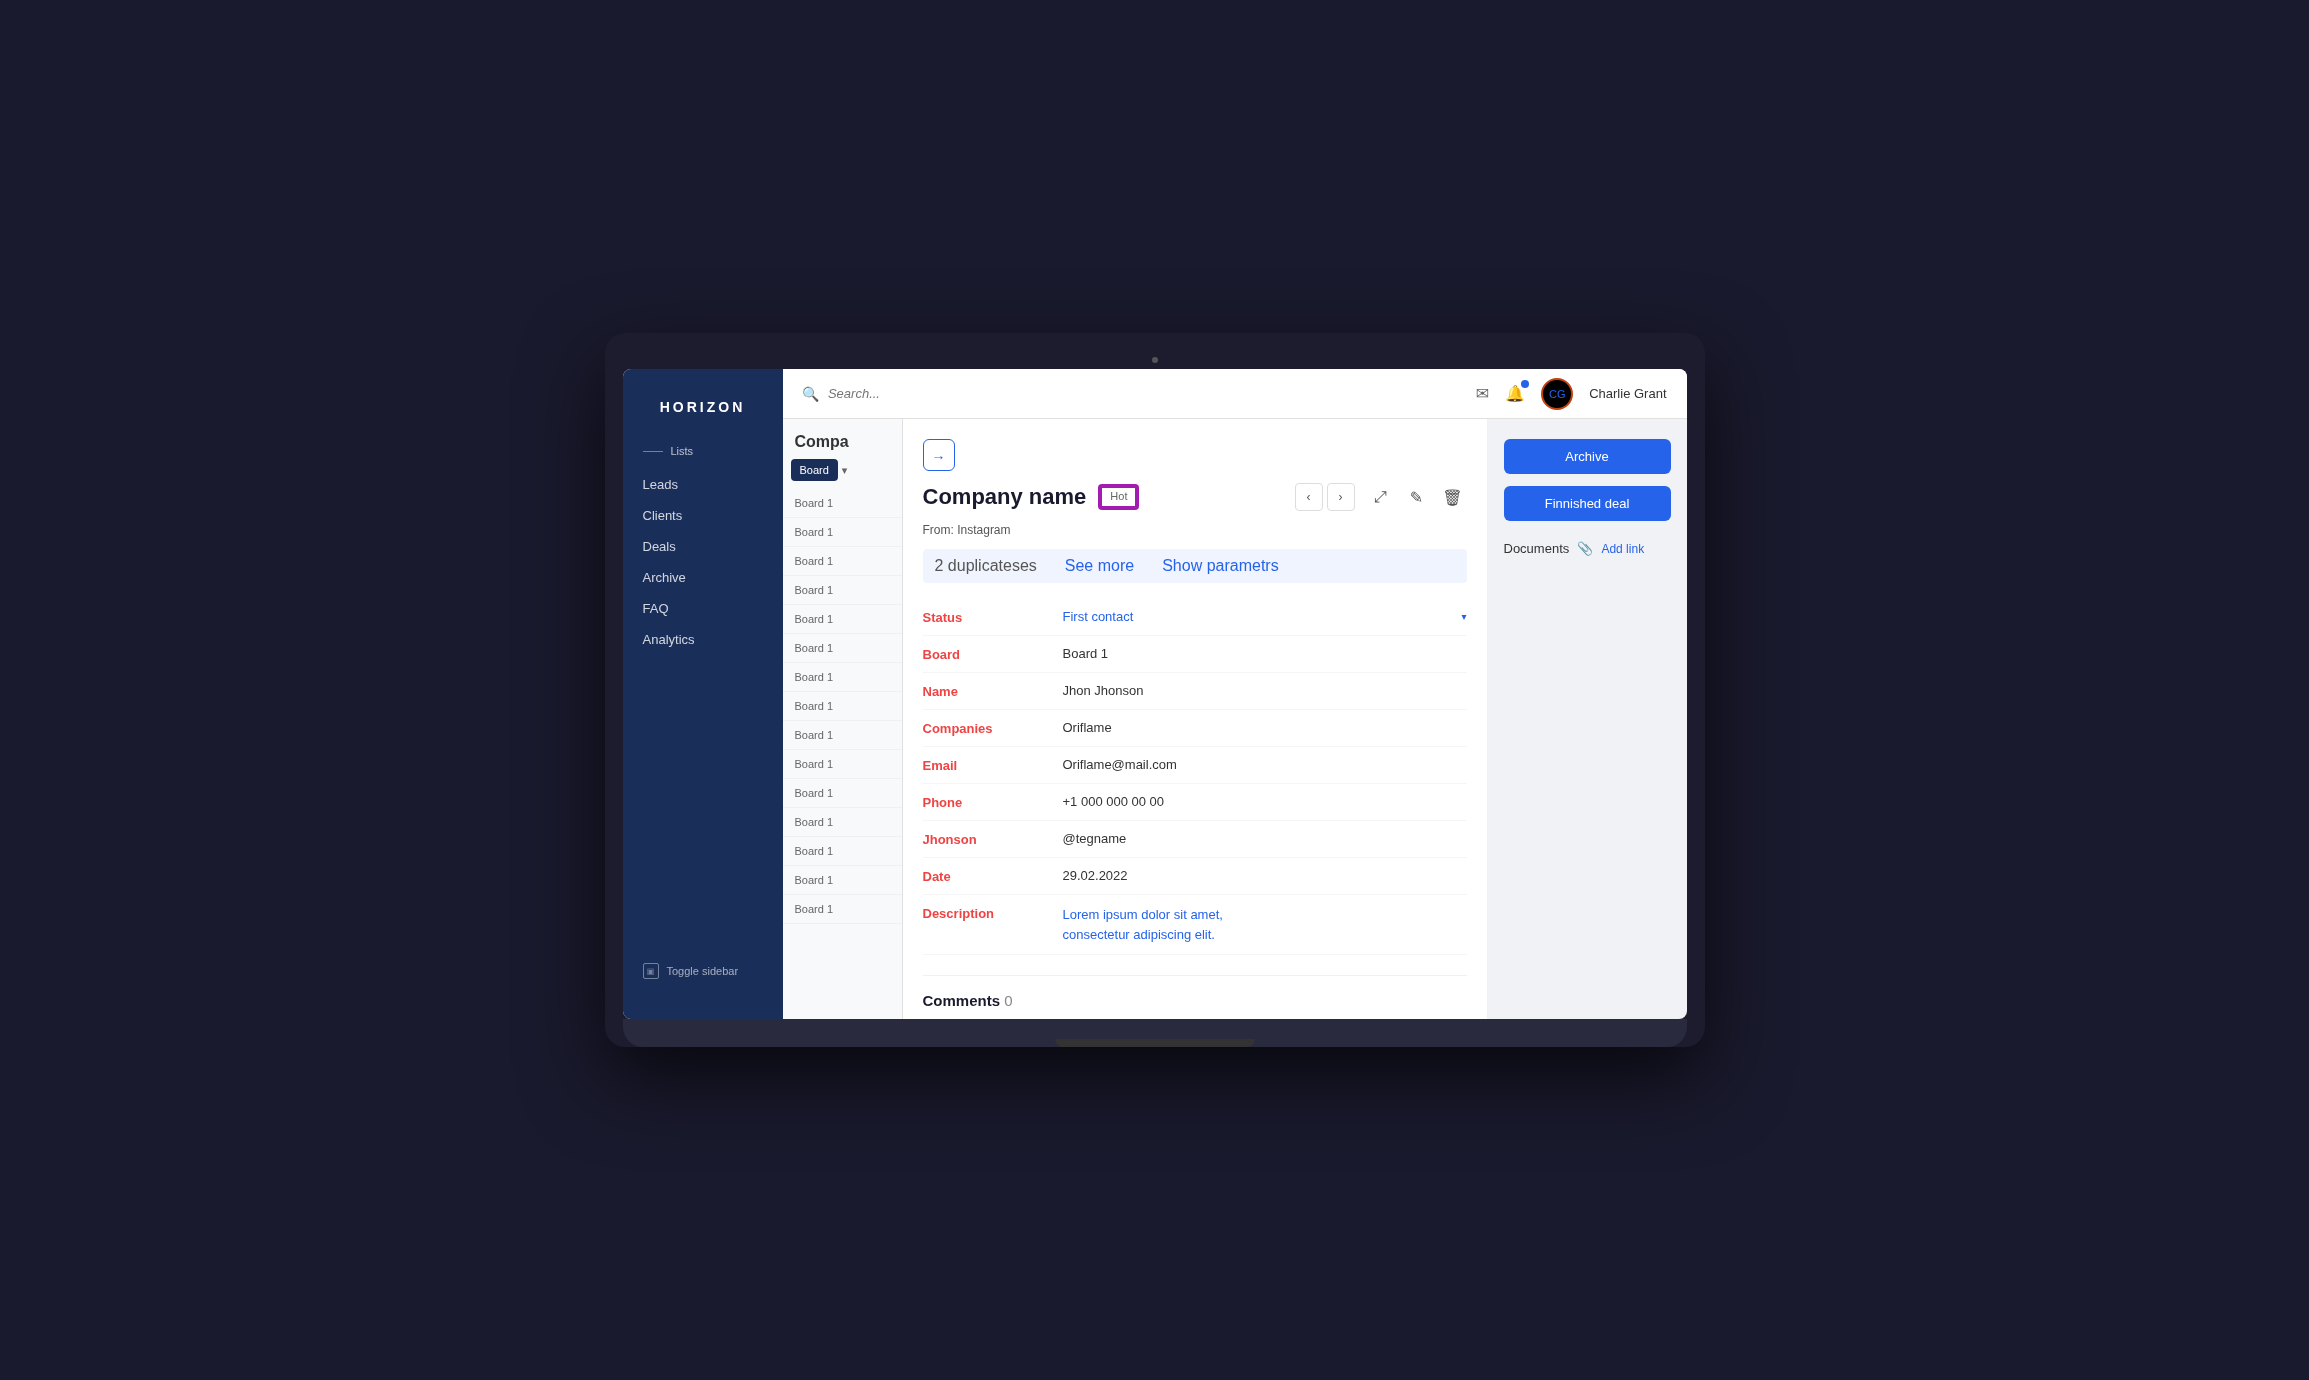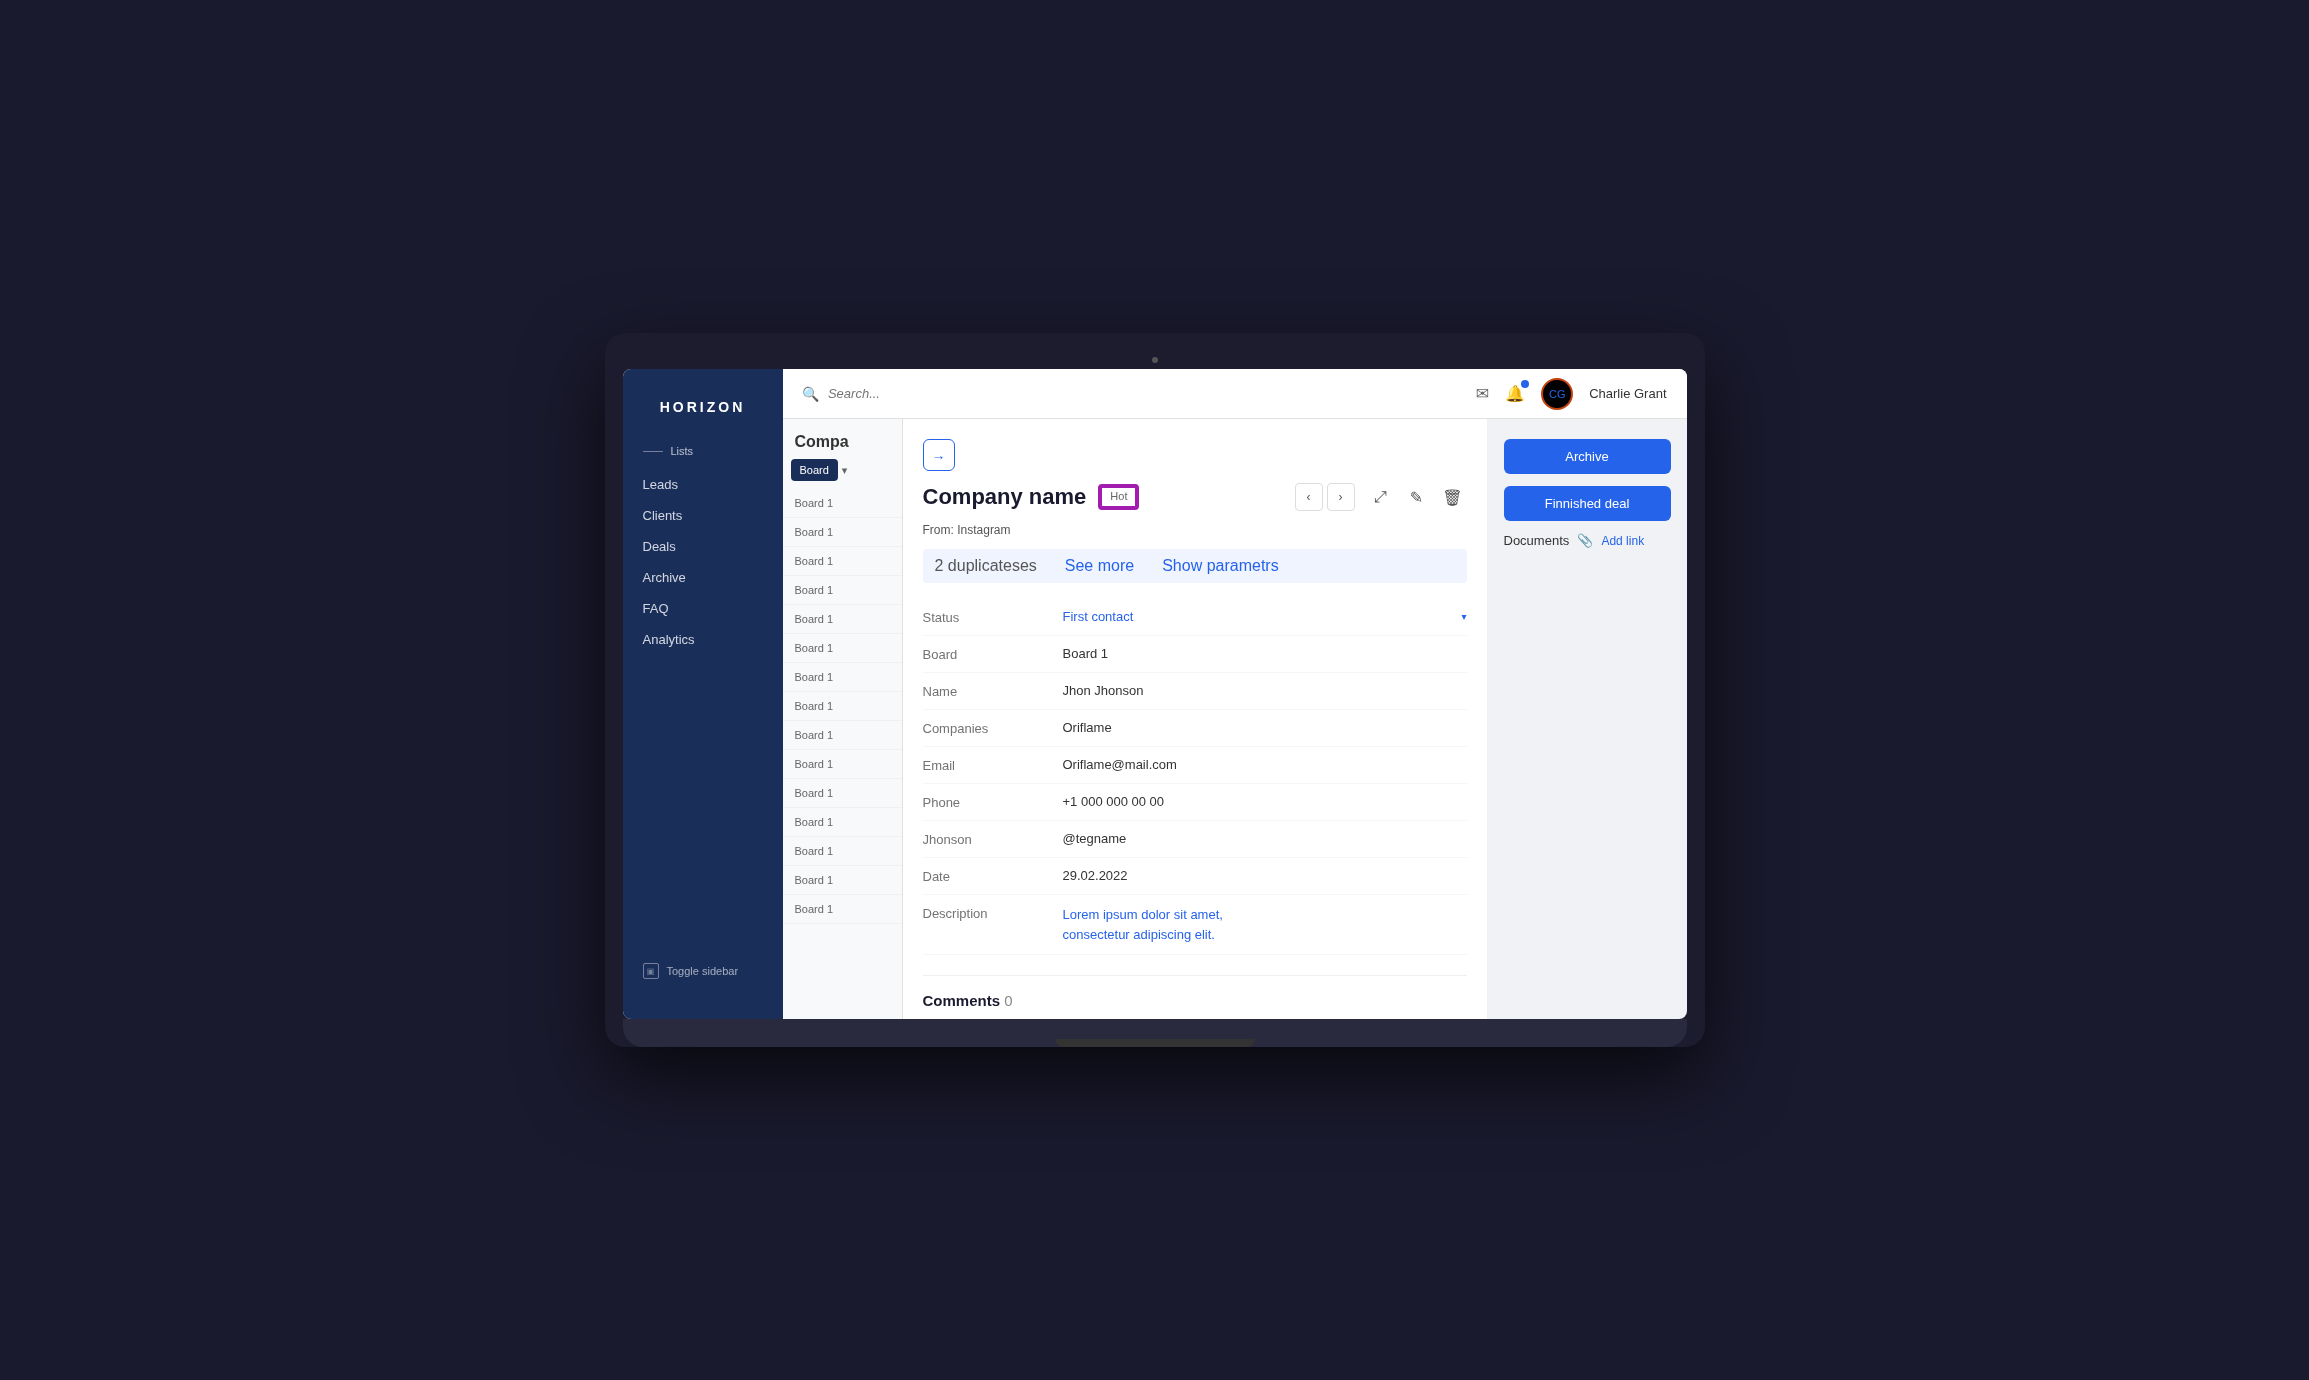--- a/index.html
+++ b/index.html
@@ -409,23 +409,24 @@
     .field-row {
       display: flex;
       align-items: flex-start;
       padding: 10px 0;
       border-bottom: 1px solid #f5f5f5;
     }
 
     .field-label {
       width: 140px;
       font-size: 13px;
-      color: #737373;
+      color: #ef4444;
       flex-shrink: 0;
       padding-top: 1px;
+      font-weight: bold;
     }
 
     .field-value {
       font-size: 13px;
       color: #333;
       flex: 1;
     }
 
     .status-value {
       display: flex;
@@ -468,21 +469,21 @@
       border: none;
       border-radius: 6px;
       padding: 10px 16px;
       font-size: 13px;
       font-weight: 500;
       cursor: pointer;
       width: 100%;
     }
 
     .documents-section {
-      margin-top: 0;
+      margin-top: 8px;
     }
 
     .documents-header {
       display: flex;
       align-items: center;
       gap: 8px;
       font-size: 13px;
       font-weight: 500;
       color: #333;
     }

